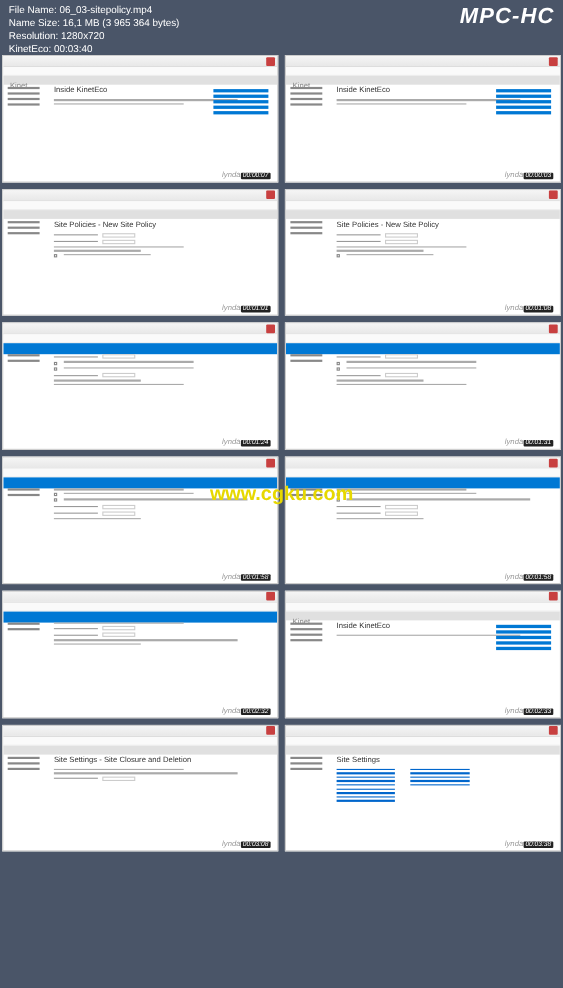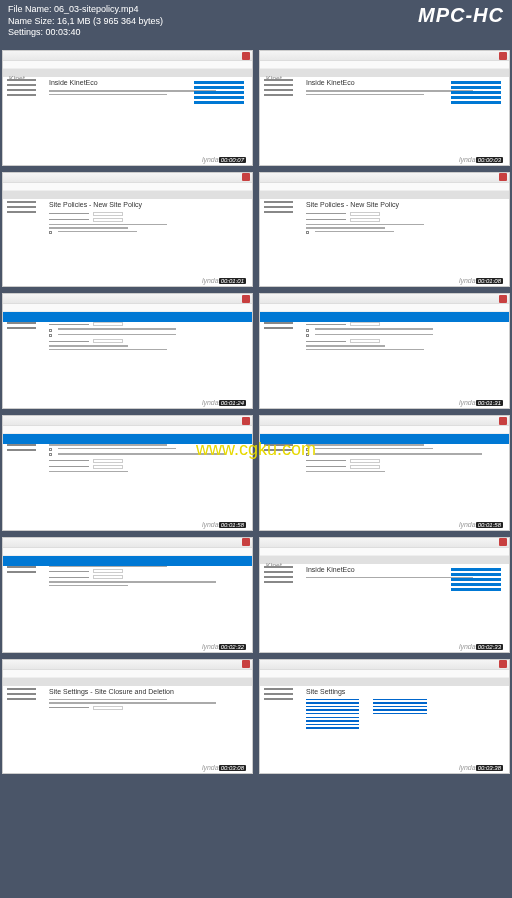--- a/index.html
+++ b/index.html
@@ -1,20 +1,20 @@
 <!DOCTYPE html>
 <html><head>
 <meta charset="utf-8">
 <style>
 *{margin:0;padding:0;box-sizing:border-box}
 body{font-family:Arial,sans-serif;background:#4a5568;width:512px;height:898px;position:relative;overflow:hidden}
 .header{position:absolute;top:0;left:0;right:16px;padding:4px 8px;color:#fff;font-size:9px;z-index:10}
 .header-line{line-height:1.3}
 .mpc-logo{position:absolute;top:4px;right:8px;color:#fff;font-size:20px;font-weight:bold;font-style:italic;letter-spacing:1px;z-index:10}
-.watermark{position:absolute;top:50%;left:50%;transform:translate(-50%,-50%);color:#e6d800;font-size:18px;font-weight:normal;z-index:20;pointer-events:none}
+.watermark{position:absolute;top:50%;left:50%;transform:translate(-50%,-50%);color:#e6d800;font-size:18px;font-weight:bold;z-index:20;pointer-events:none}
 .grid{position:absolute;top:50px;left:2px;right:2px;bottom:2px;display:grid;grid-template-columns:1fr 1fr;grid-template-rows:repeat(7,1fr);gap:6px}
 .thumb{background:#fff;position:relative;overflow:hidden;border:1px solid #ccc}
 .thumb-header{height:10px;background:linear-gradient(#f5f5f5,#e8e8e8);border-bottom:1px solid #ddd;display:flex;align-items:center;justify-content:flex-end;padding:0 2px}
 .close-btn{width:8px;height:8px;background:#c84040;border-radius:1px}
 .addr-bar{height:8px;background:#fafafa;border-bottom:1px solid #eee}
 .blue-bar{height:10px;background:#0078d4;width:100%}
 .gray-bar{height:8px;background:#e0e0e0;width:100%}
 .page-title{font-size:7px;color:#333;margin-bottom:4px}
 .sidebar{position:absolute;left:4px;top:28px;bottom:12px;width:36px}
 .side-line{height:2px;background:#888;margin-bottom:3px;width:80%}
@@ -34,21 +34,22 @@
 .checkbox{width:3px;height:3px;border:1px solid #888;display:inline-block;margin-right:2px}
 .link-col{display:inline-block;vertical-align:top;width:30%;margin-right:2%}
 .link-item{height:1.5px;background:#0066cc;margin-bottom:2px;width:90%}
 </style>
 </head>
 <body>
 
 <div class="header">
   <div class="header-line"><span>File Name:</span> <span>06_03-sitepolicy.mp4</span></div>
   <div class="header-line"><span>Name Size:</span> <span>16,1 MB (3 965 364 bytes)</span></div>
-  <div class="header-line"><span>Settings:</span> <span>00:03:40</span></div>
+  <div class="header-line"><span>Resolution:</span> <span>1280x720</span></div>
+  <div class="header-line"><span>KinetEco:</span> <span>00:03:40</span></div>
 </div>
 
 <div class="mpc-logo">MPC-HC</div>
 
 <div class="watermark">www.cgku.com</div>
 
 <div class="grid">
 
   <div class="thumb">
     <div class="thumb-header">

